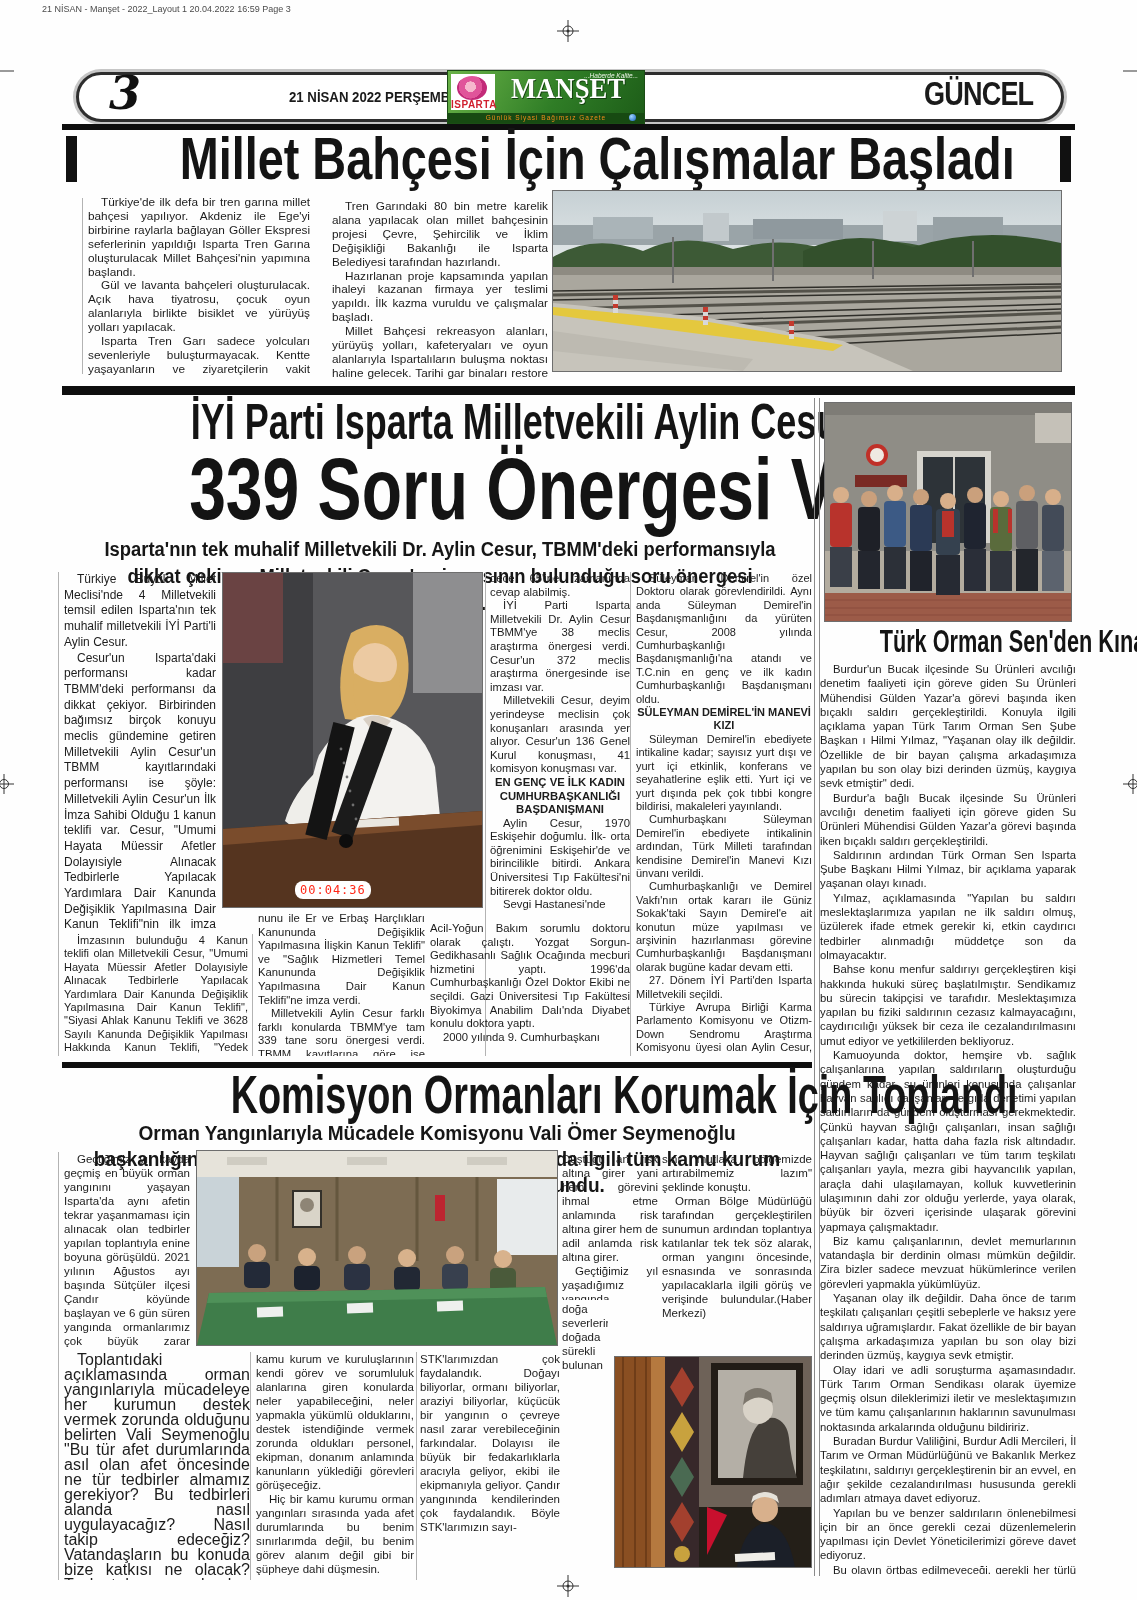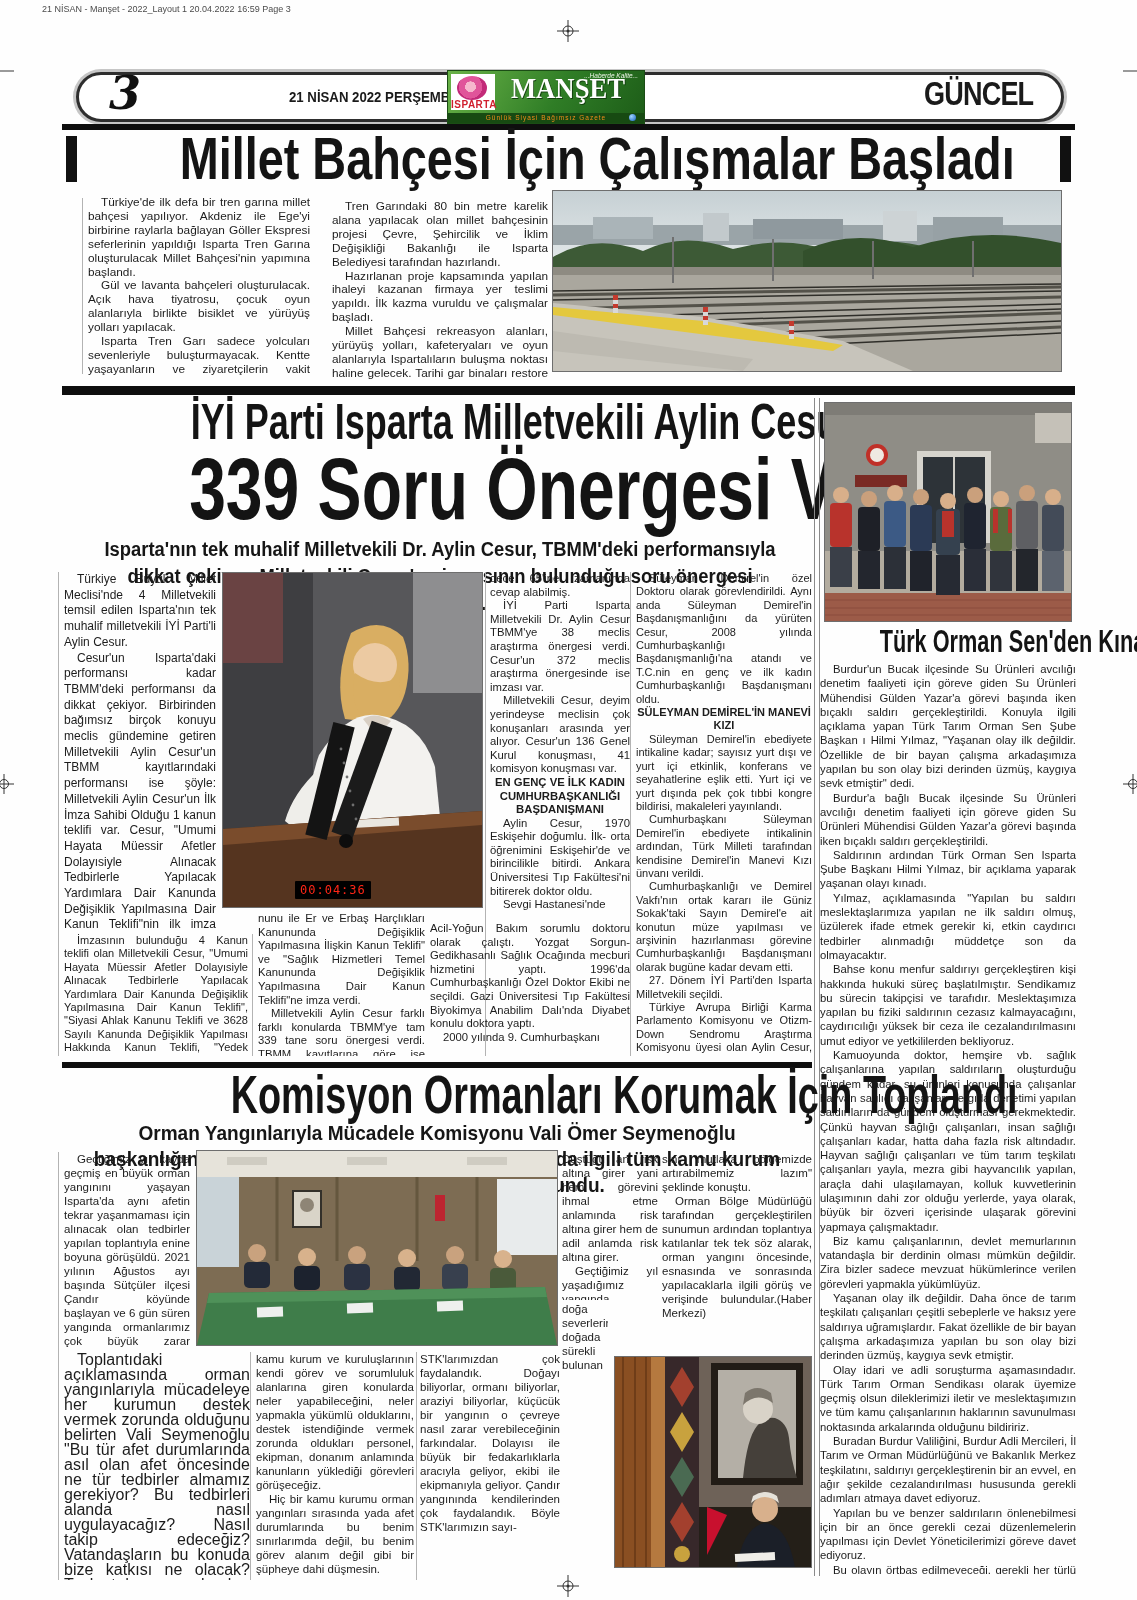--- a/index.html
+++ b/index.html
@@ -22,22 +22,22 @@
   .sqz{display:inline-block;transform-origin:50% 50%;}
   
   .hbar{background:#0e0e0e;}
   .vr{width:1px;background:#b3b3b3;}
   .vr2{width:4px;border-left:1px solid #8a8a8a;border-right:1px solid #8a8a8a;}
   
   .ph{border:1px solid #6e6e6e;box-sizing:border-box;background:#cfcfcf;overflow:hidden;}
   .ph svg{display:block;}
   
   .pill{border:3px solid #2e2e2e;border-radius:28px;box-shadow:0 0 0 3px #c6c6c6;background:#fff;}
-  .clockled{background:#000000;color:#ff2616;font-family:"DejaVu Sans Mono",monospace;
-            font-size:12px;letter-spacing:1px;padding:2px 5px;border-radius:1px;}
+  .clockled{background:#ffffff;color:#ff2616;font-family:"DejaVu Sans Mono",monospace;
+            font-size:12px;letter-spacing:1px;padding:2px 5px;border-radius:8px;}
   .printline{font-size:9px;color:#4c4c4c;}
   .mark{color:#333;}
 </style>
 </head>
 <body>
 
 <div class="page">
 
   <div class="abs printline" style="left:42px;top:4px;">21 NİSAN - Manşet - 2022_Layout 1  20.04.2022  16:59  Page 3</div>
 

